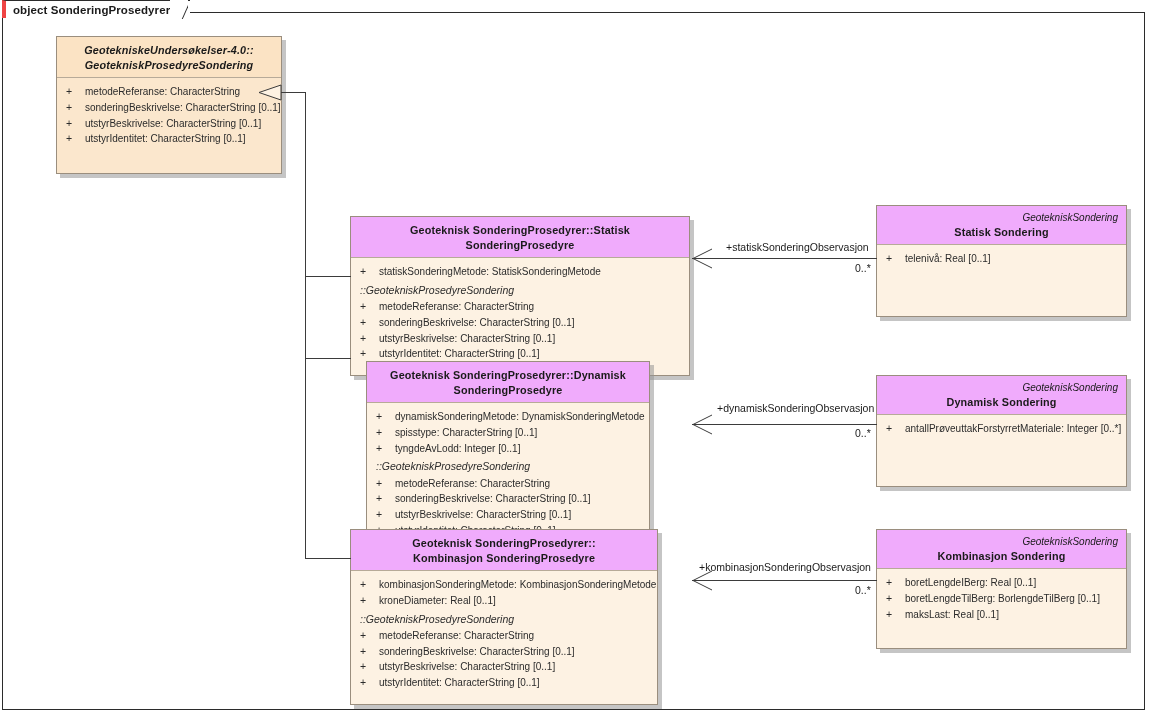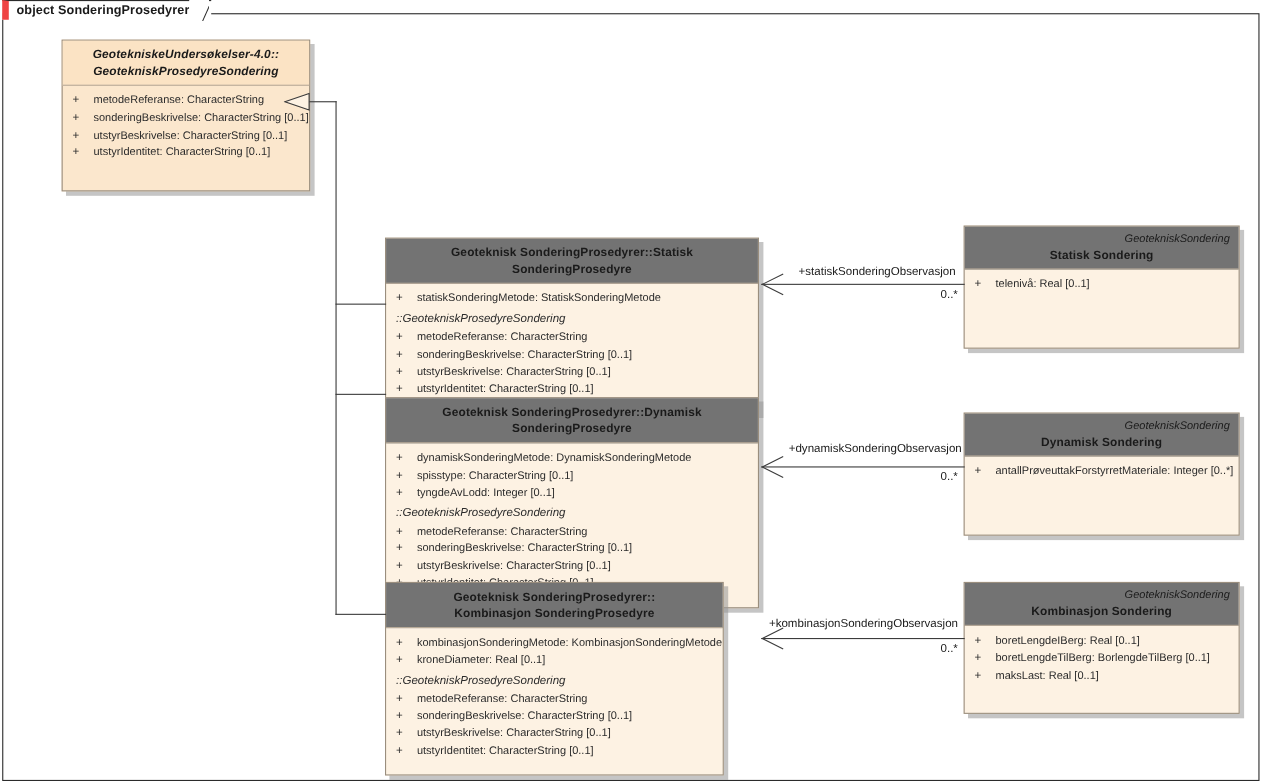--- a/index.html
+++ b/index.html
@@ -29,21 +29,21 @@
     background: transparent;
   }
   .frame-tab {
     position: absolute;
     left: 2px;
     top: 0px;
     height: 18px;
     box-sizing: border-box;
     background: #ffffff;
     border-top: 1px solid #2b2b2b;
-    border-left: 6px solid #ef4444;
+    border-left: 4px solid #ef4444;
     display: flex;
     align-items: center;
     padding: 0 2px 0 7px;
     z-index: 5;
   }
   .frame-tab .tab-label {
     font-size: 11.5px;
     font-weight: bold;
     color: #1a1a1a;
     white-space: nowrap;
@@ -80,21 +80,21 @@
   .uml.ctx {
     background: #fbe7cd;
     border: 1px solid #9a8e7e;
     margin-left: 28px;
   }
   .uml-hdr {
     padding: 6px 8px 5px 8px;
     border-bottom: 1px solid #b7aa98;
     text-align: center;
     line-height: 1.35;
-    background: #737373;
+    background: #f0abfc;
   }
   .uml.ctx .uml-hdr {
     background: #fbe3c4;
   }
   .uml-hdr .cls {
     font-size: 10.8px;
     font-weight: bold;
     color: #1a1a1a;
     letter-spacing: 0.15px;
   }
@@ -219,21 +219,21 @@
         <span class="txt">utstyrBeskrivelse: CharacterString [0..1]</span>
       </div>
       <div class="attr">
         <span class="vis">+</span>
         <span class="txt">utstyrIdentitet: CharacterString [0..1]</span>
       </div>
       <div style="height:5px;"></div>
     </div>
   </div>
 
-  <div class="uml" style="left:350px; top:361px; width:340px;">
+  <div class="uml" style="left:366px; top:361px; width:284px;">
     <div class="uml-hdr">
       <div class="cls">Geoteknisk SonderingProsedyrer::Dynamisk SonderingProsedyre</div>
     </div>
     <div class="uml-body">
       <div class="attr">
         <span class="vis">+</span>
         <span class="txt">dynamiskSonderingMetode: DynamiskSonderingMetode</span>
       </div>
       <div class="attr">
         <span class="vis">+</span>

